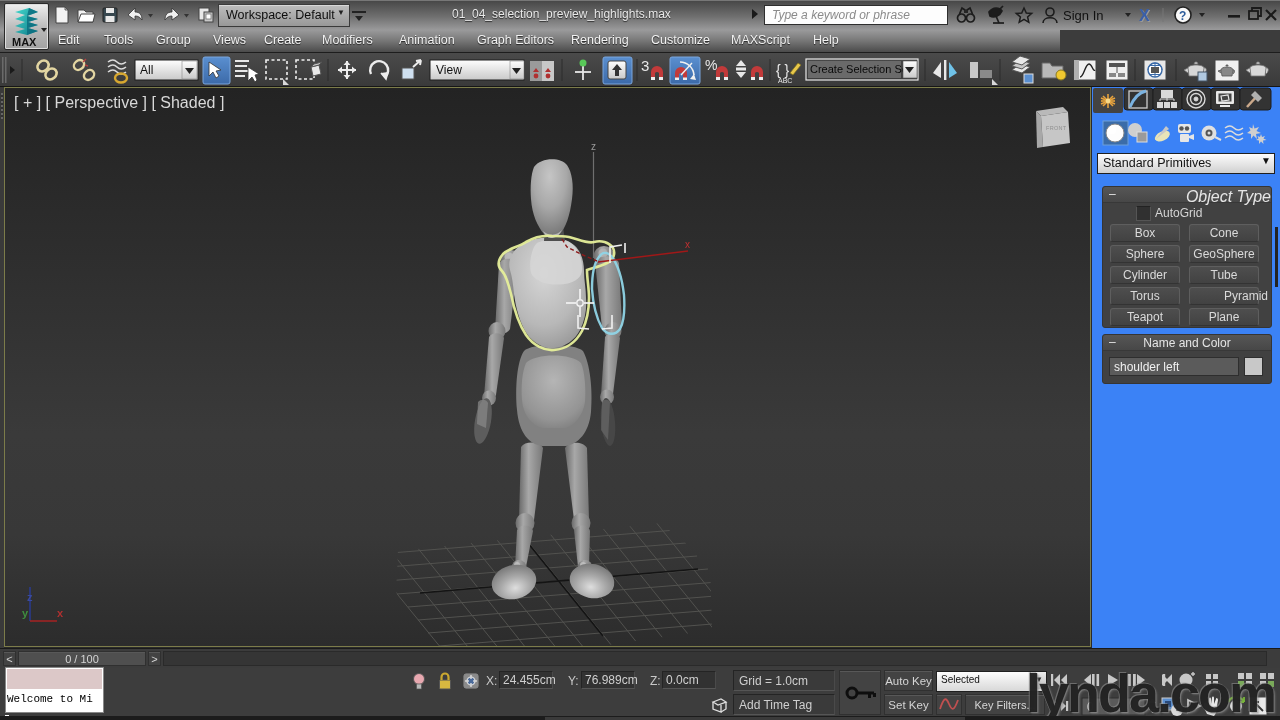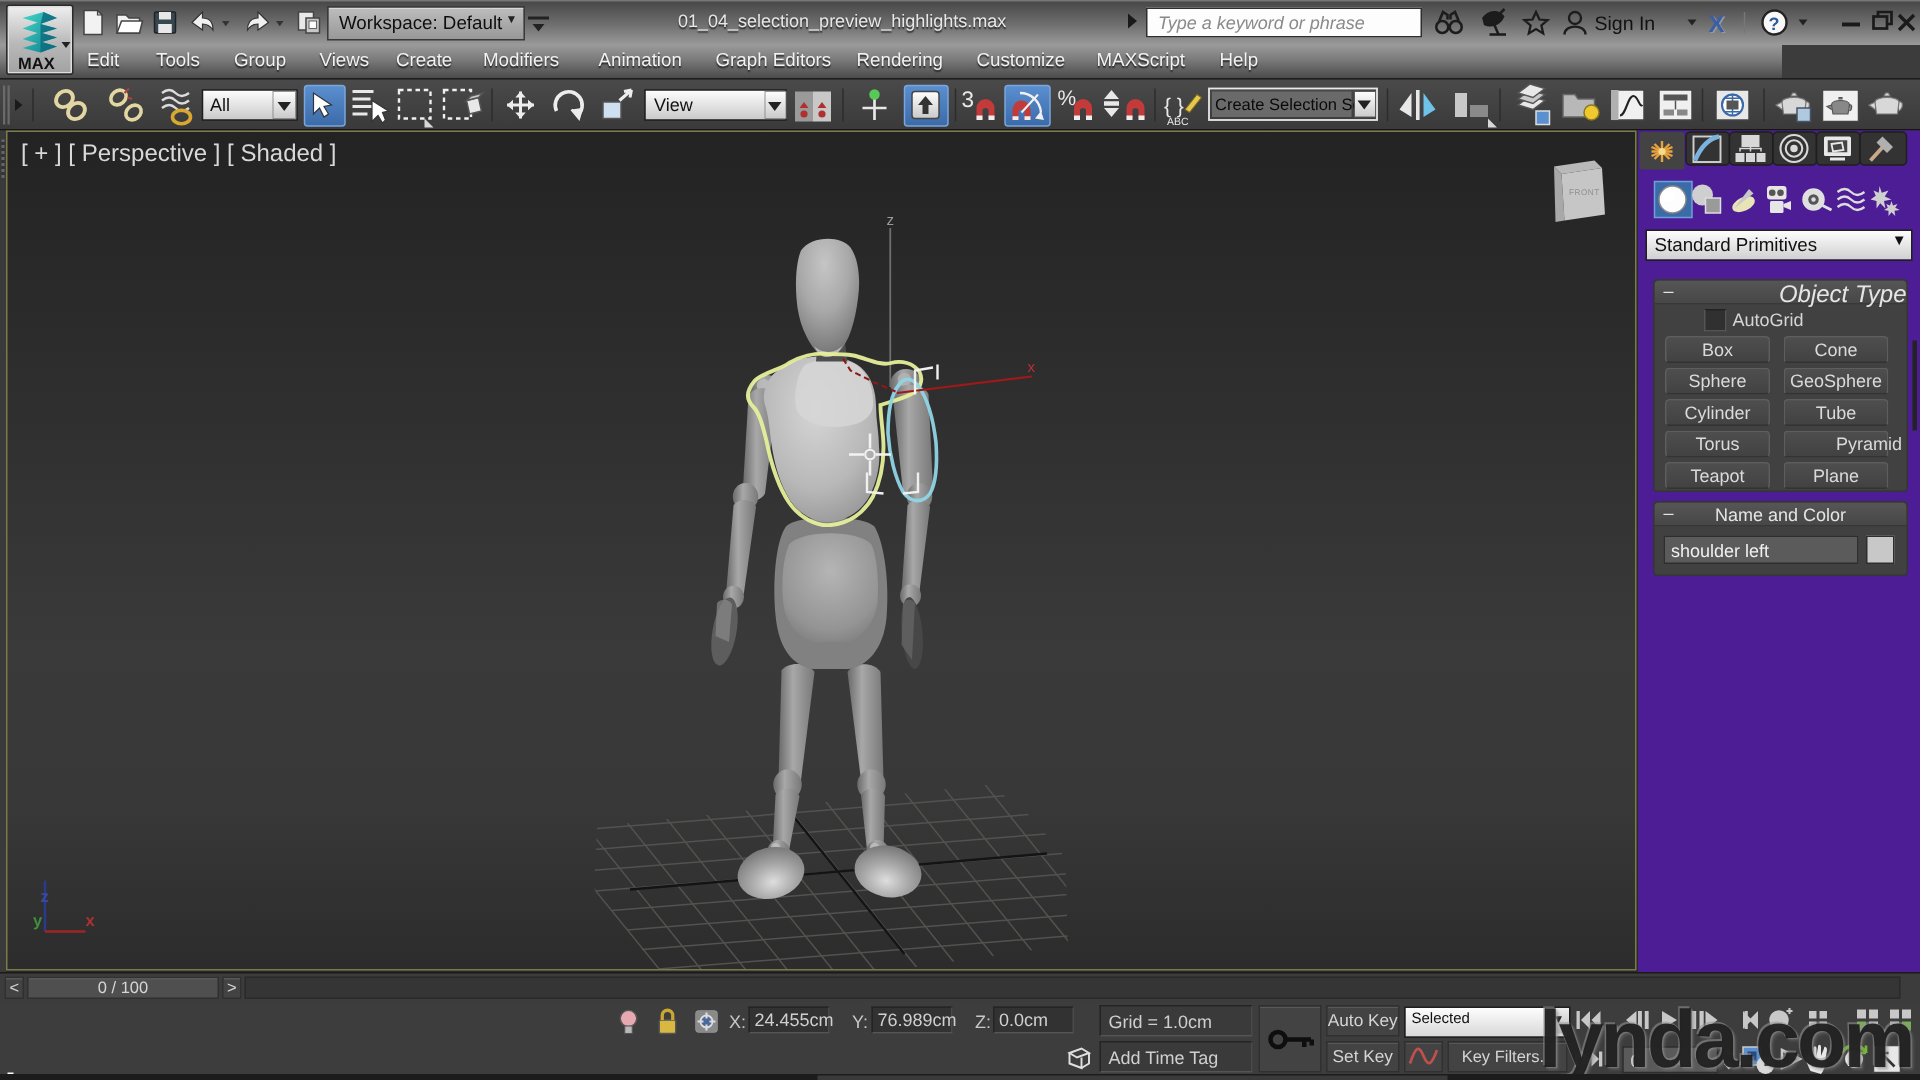--- a/index.html
+++ b/index.html
@@ -2,39 +2,39 @@
 <html><head>
 <meta charset="utf-8">
 <style>
   html,body{margin:0;padding:0;width:1280px;height:720px;overflow:hidden;background:#3c3c3c;
     font-family:"Liberation Sans",sans-serif;}
   .abs{position:absolute;}
   #stage{position:relative;width:1280px;height:720px;}
   
   #titlebar{left:0;top:0;width:1280px;height:30px;
     background:linear-gradient(#454545 0%,#6f6f6f 55%,#9a9a9b 100%);box-shadow:inset 0 1px 0 #777;}
-  #menubar{left:0;top:30px;width:1188px;height:22px;
+  #menubar{left:0;top:30px;width:1060px;height:22px;
     background:linear-gradient(#9a9a9b 0%,#7a7a7a 45%,#4b4b4b 100%);}
   .menu{position:absolute;top:3px;color:#f2f2f2;font-size:12.5px;text-shadow:0 1px 1px #222;}
   #maxbtn{left:4px;top:3px;width:43px;height:45px;border:1px solid #2a2a2a;border-radius:2px;
     background:linear-gradient(#efefef,#b9b9b9 55%,#a2a2a2);box-shadow:inset 0 0 0 1px #ddd;}
   #title{position:absolute;left:452px;top:7px;color:#e8e8e8;font-size:12px;text-shadow:0 1px 1px #222;}
   #searchbox{position:absolute;left:764px;top:5px;width:182px;height:18px;background:#fdfdfd;
     border:1px solid #2e2e2e;}
   #searchbox span{position:absolute;left:7px;top:2px;font-style:italic;color:#8a8a8a;font-size:12px;}
   
   #toolbar{left:0;top:52px;width:1280px;height:35px;
     background:linear-gradient(#4a4a4a,#3a3a3a);border-top:1px solid #1d1d1d;border-bottom:1px solid #161616;box-sizing:border-box;}
   
   #vpwrap{left:0;top:87px;width:1092px;height:561px;background:#2a2a2a;}
   #viewport{position:absolute;left:4px;top:0px;width:1087px;height:560px;border:1px solid #7c7c4a;box-sizing:border-box;
     background:linear-gradient(#232323 0%,#2c2c2c 25%,#3a3a3a 62%,#383838 80%,#2c2c2c 100%);}
   #vplabel{position:absolute;left:9px;top:6px;color:#d8d8d8;font-size:16px;}
   
-  #cmdpanel{left:1092px;top:87px;width:188px;height:561px;background:#4c1d95;}
+  #cmdpanel{left:1092px;top:87px;width:188px;height:561px;background:#3b82f6;}
   
   #timeline{left:0;top:648px;width:1280px;height:20px;background:#3c3c3c;border-top:1px solid #1a1a1a;box-sizing:border-box;}
   
   #statusbar{left:0;top:668px;width:1280px;height:52px;background:#3d3d3d;}
   .sunken{position:absolute;background:#323232;border:1px solid #242424;border-bottom-color:#555;border-right-color:#4a4a4a;
     color:#cfcfcf;font-size:12px;box-sizing:border-box;}
   .gbtn{position:absolute;background:#434343;border:1px solid #303030;box-shadow:inset 0 1px 0 #585858;
     color:#d5d5d5;font-size:12px;text-align:center;box-sizing:border-box;}
   .ptbtn{position:absolute;width:70px;height:18px;background:linear-gradient(#4e4e4e,#424242);
     border:1px solid #5e5e5e;border-bottom-color:#333;border-radius:3px;color:#dadada;font-size:12px;
@@ -684,20 +684,24 @@
     <div style="position:absolute;left:183px;top:140px;width:3px;height:60px;background:#232323;"></div>
   </div>
   <div id="timeline" class="abs">
     <div class="gbtn" style="left:3px;top:2px;width:13px;height:15px;line-height:14px;font-size:11px;">&lt;</div>
     <div class="gbtn" style="left:18px;top:2px;width:128px;height:15px;line-height:14px;font-size:11px;background:#4f4f4f;">0 / 100</div>
     <div class="gbtn" style="left:148px;top:2px;width:13px;height:15px;line-height:14px;font-size:11px;">&gt;</div>
     <div style="position:absolute;left:163px;top:2px;width:1104px;height:15px;background:#353535;border:1px solid #2a2a2a;box-sizing:border-box;"></div>
   </div>
   <div id="statusbar" class="abs">
     
+    <div style="position:absolute;left:5px;top:-1px;width:99px;height:46px;background:#fff;border:1px solid #888;box-sizing:border-box;">
+      <div style="position:absolute;left:1px;top:1px;width:95px;height:20px;background:#dcc8c8;"></div>
+      <div style="position:absolute;left:1px;top:25px;width:95px;height:18px;background:#fff;color:#000;font-family:'Liberation Mono',monospace;font-size:11px;white-space:nowrap;overflow:hidden;">Welcome to Mi</div>
+    </div>
     <div style="position:absolute;left:5px;top:47px;width:4px;height:6px;background:#fff;"></div>
     
     <svg width="80" height="24" viewBox="0 0 80 24" style="position:absolute;left:405px;top:2px;">
       <g transform="translate(14,11)">
           <circle cx="0" cy="-2" r="5.5" fill="#e8a8b0" stroke="#555"></circle>
           <rect x="-2.5" y="3" width="5" height="5" fill="#b8b8b8" stroke="#555" stroke-width="0.7"></rect>
         </g>
       <g transform="translate(40,11)">
           <rect x="-5.5" y="-1" width="11" height="9" rx="1" fill="#d8b840" stroke="#555"></rect>
           <path d="M-3.5,-1 L-3.5,-4 A3.5,3.5 0 0 1 3.5,-4 L3.5,-1" fill="none" stroke="#caa830" stroke-width="2.2"></path>

